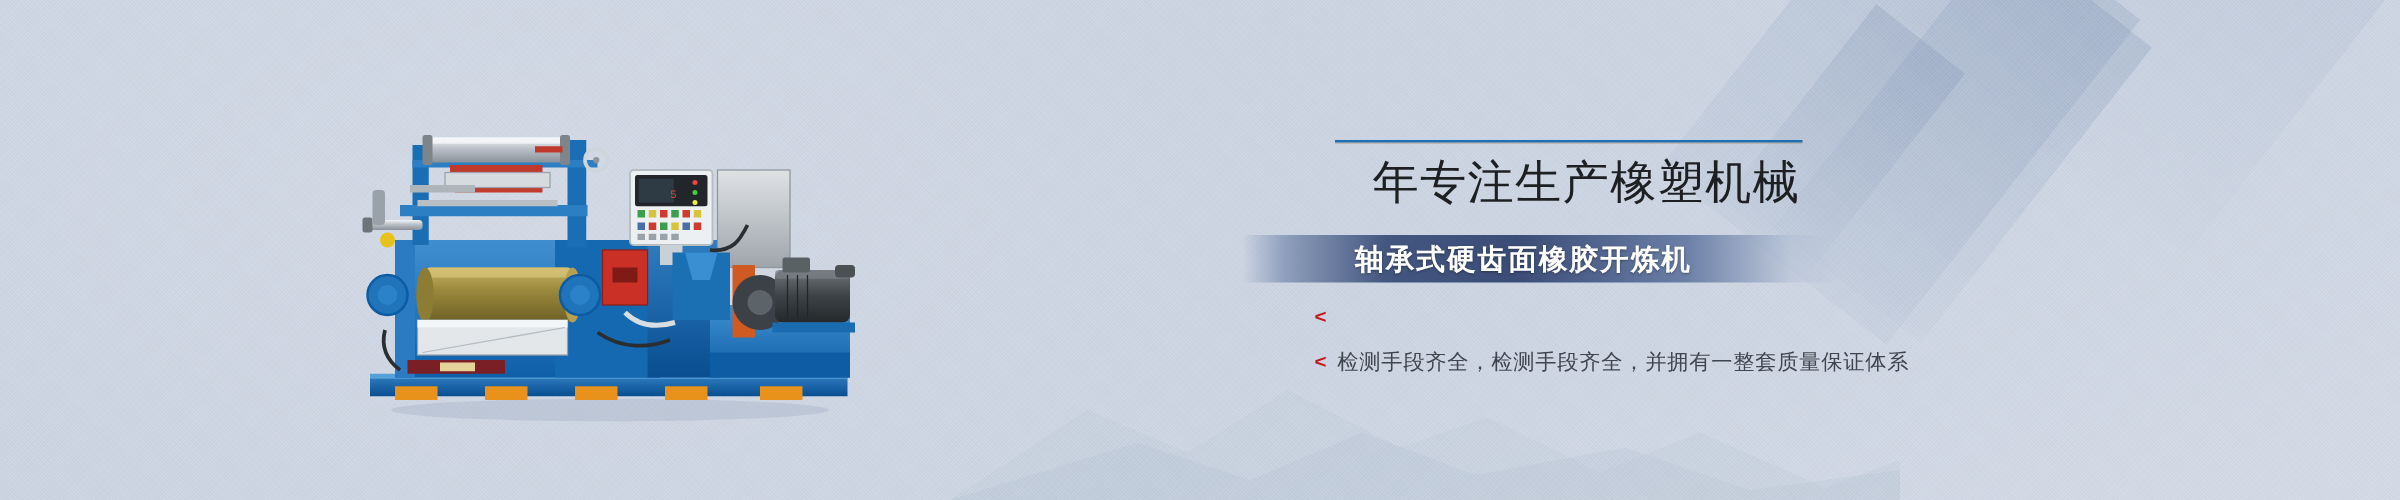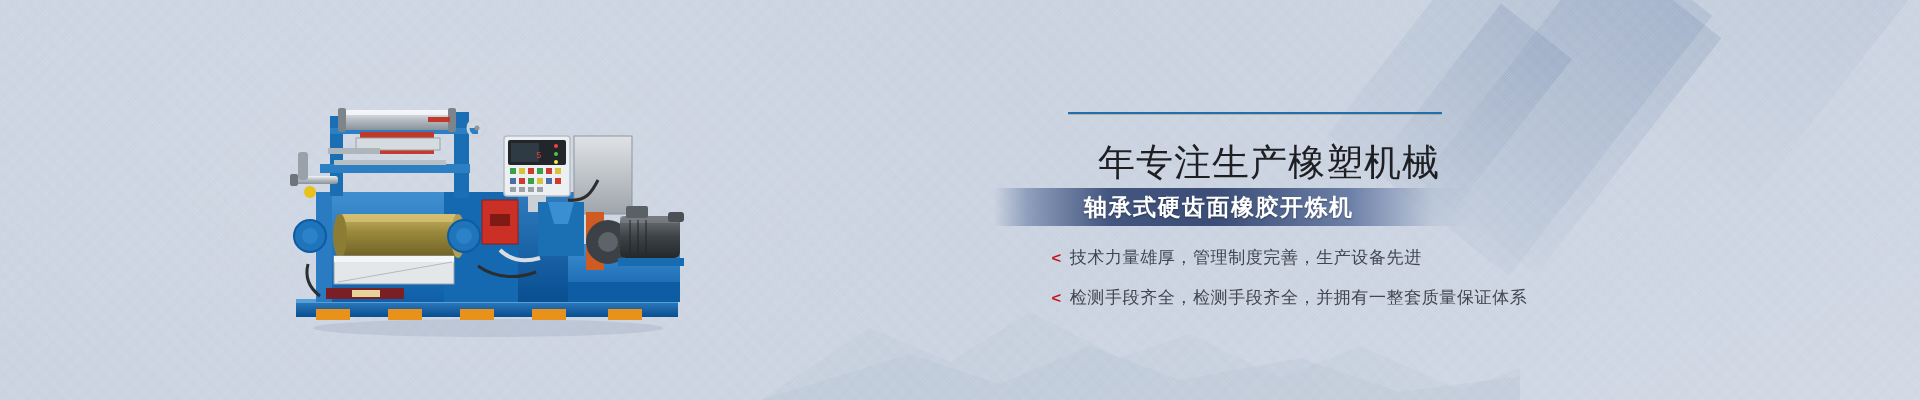--- a/index.html
+++ b/index.html
@@ -68,21 +68,21 @@
   .content{
     position:absolute; left:1066px; top:112px; width:560px;
   }
   .rule{
     width:374px; height:0;
     border-top:2px solid #1f6fb2;
     border-bottom:1px solid rgba(176,150,110,0.55);
     margin-left:2px;
   }
   .headline{
-    margin-top:28px;
+    margin-top:12px;
     font-family:"Liberation Serif", serif;
     font-size:37px;
     line-height:1.1;
     color:#1d1f22;
     letter-spacing:1px;
     text-align:right;
     width:374px;
     white-space:nowrap;
   }
 
@@ -308,21 +308,20 @@
 
     <div class="headline">年专注生产橡塑机械</div>
 
     <div class="subbar">
       <span class="subbar-text">轴承式硬齿面橡胶开炼机</span>
     </div>
 
     <div class="bullets">
       <div class="bullet">
         <span class="chev">&lt;</span>
-        <span class="bullet-text">技术力量雄厚，管理制度完善，生产设备先进</span>
       </div>
       <div class="bullet">
         <span class="chev">&lt;</span>
         <span class="bullet-text">检测手段齐全，检测手段齐全，并拥有一整套质量保证体系</span>
       </div>
     </div>
 
   </div>
 </div>
 

